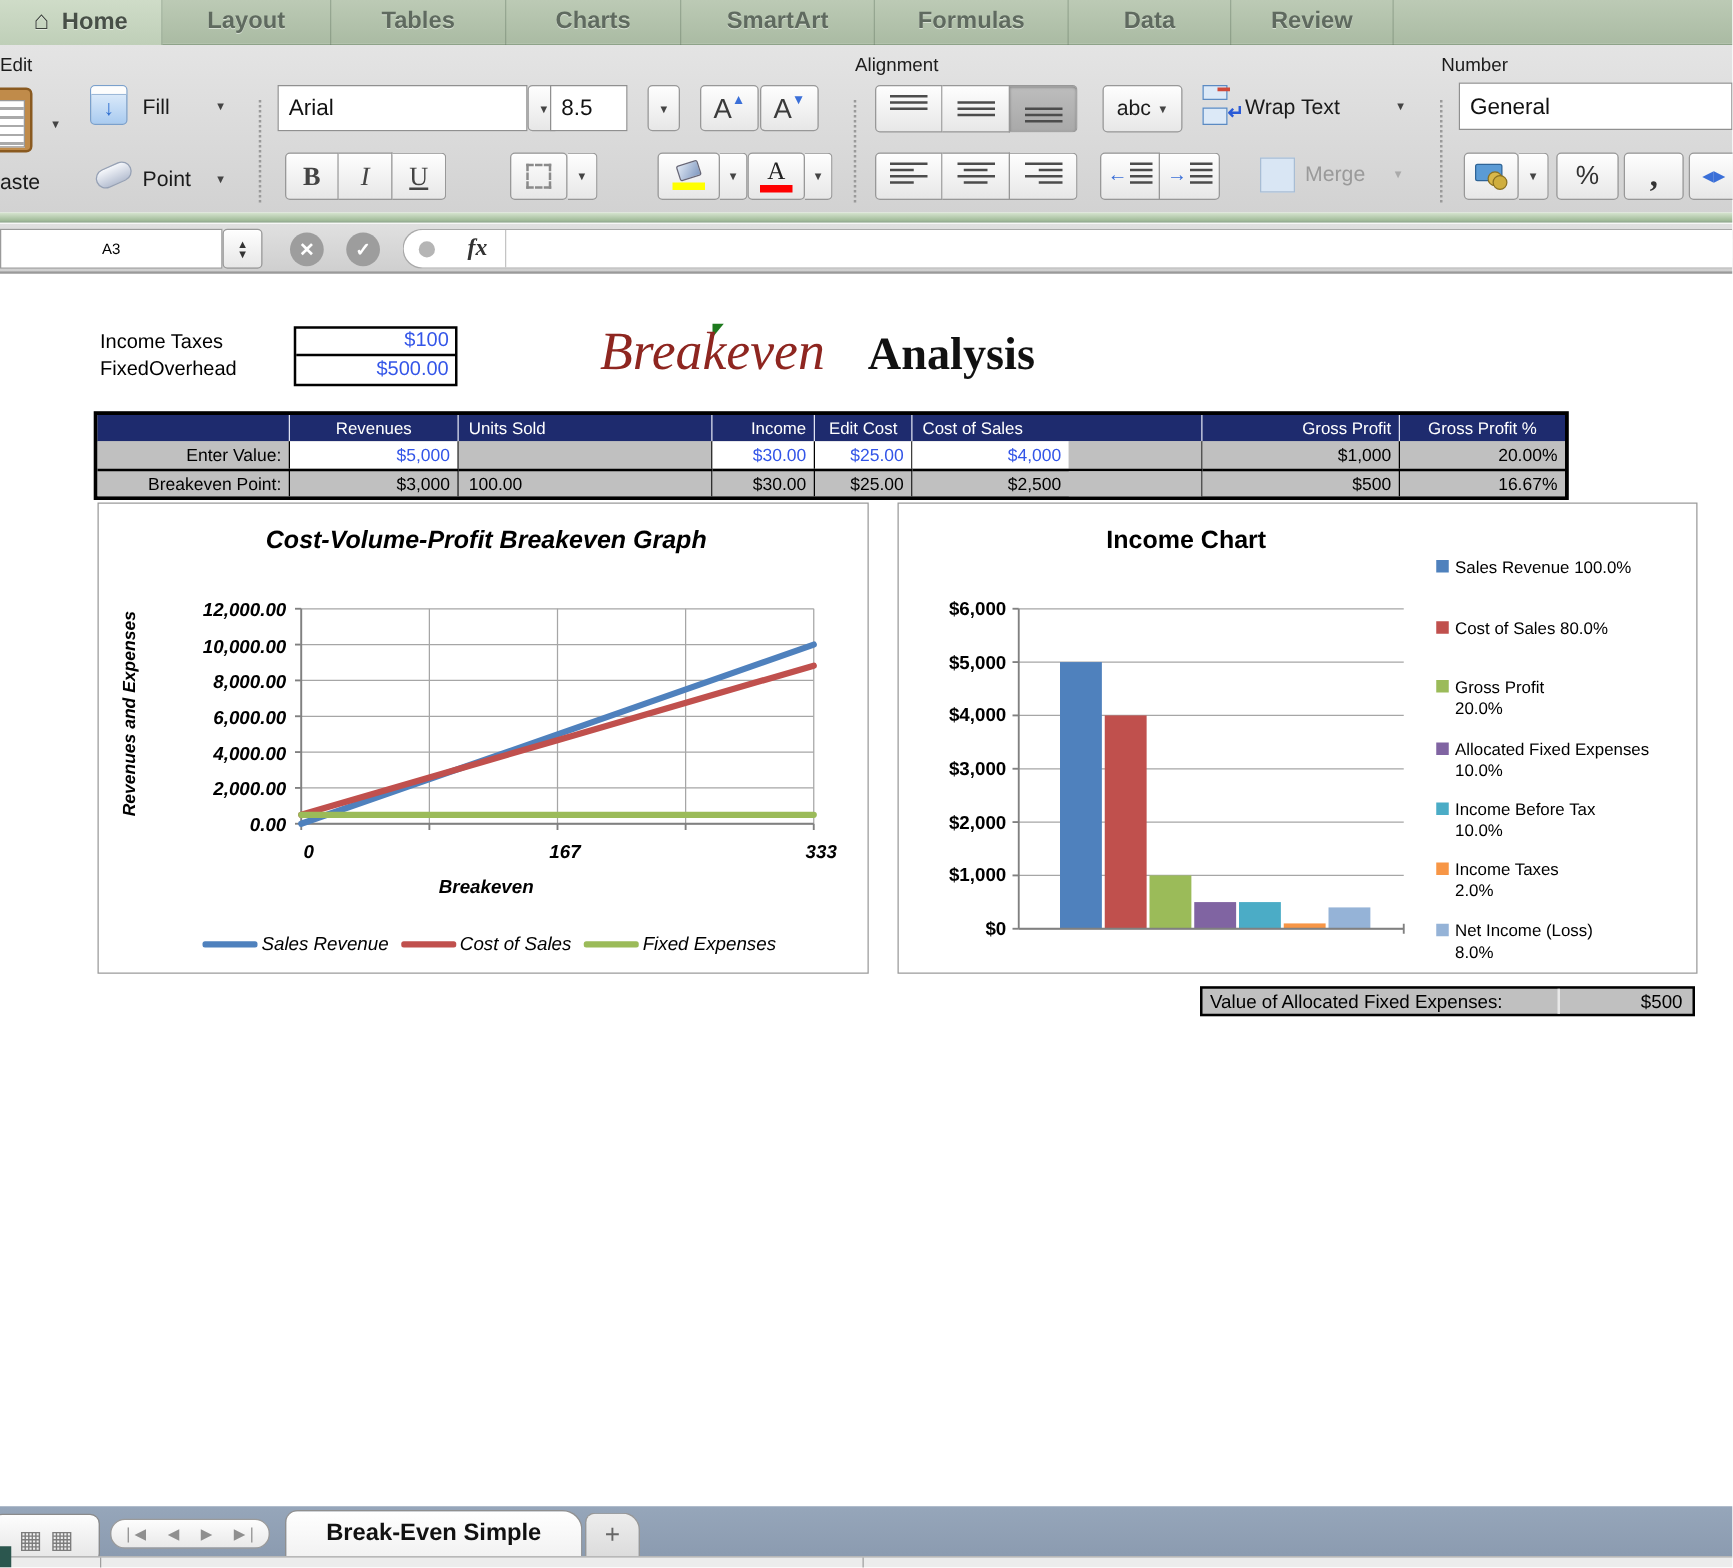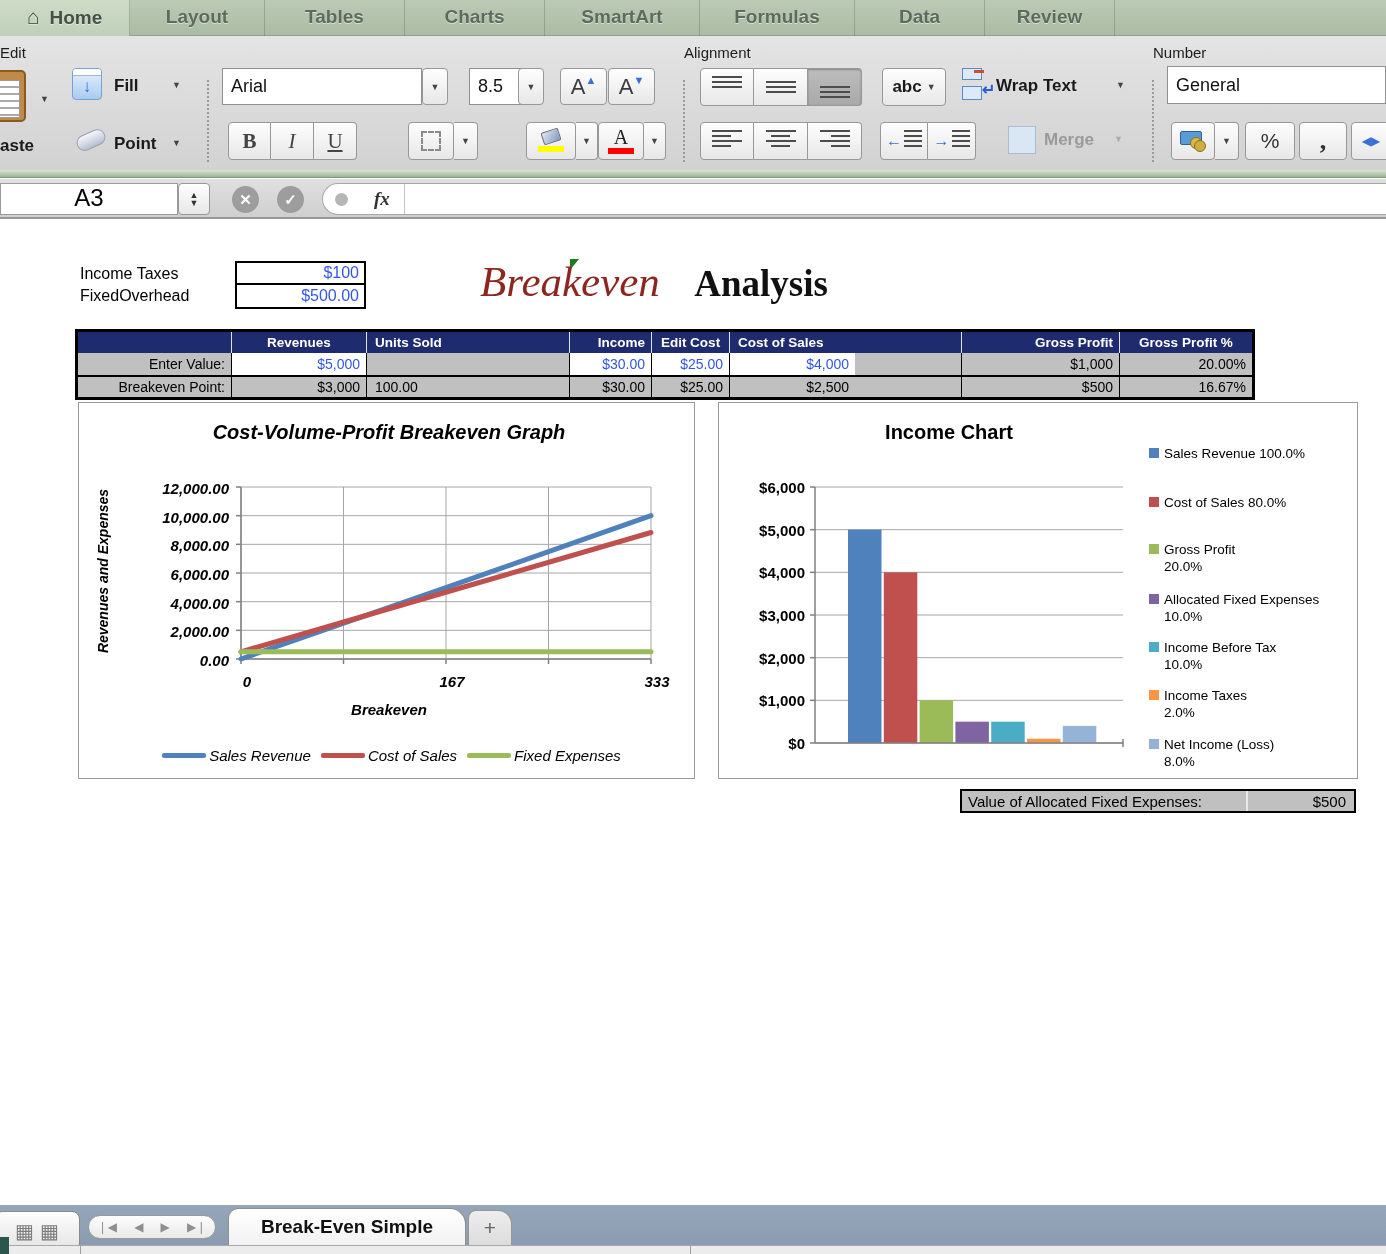--- a/index.html
+++ b/index.html
@@ -19,21 +19,21 @@
   #ribbon { position:absolute; left:0; top:36px; width:1386px; height:134px;
     background:linear-gradient(#e4e4e4,#d2d2d2); }
   #ribbon-greenedge { position:absolute; left:0; top:170px; width:1386px; height:8px;
     background:linear-gradient(#d7e5d0,#9cb794); border-bottom:1px solid #7e997a; }
   .grouplabel { position:absolute; top:8px; width:100%; font-size:15px; color:#1c1c1c; }
   .gsep { position:absolute; top:44px; bottom:8px; width:0; border-left:2px dotted #9a9a9a; }
   .btn { background:linear-gradient(#fefefe,#e7e7e7); border:1px solid #989898; border-radius:4px;
     display:inline-flex; align-items:center; justify-content:center; box-shadow:inset 0 1px 0 #fff; }
   .btn.sel { background:linear-gradient(#bdbdbd,#a9a9a9); box-shadow:inset 0 1px 2px rgba(0,0,0,.3); }
   .drop { font-size:9px; color:#444; }
-  .biglbl { font-size:17px; color:#1a1a1a;font-weight:bold; }
+  .biglbl { font-size:17px; color:#1a1a1a; }
   .stripes { width:30px; height:24px; display:flex; flex-direction:column; }
   .stripes i { display:block; height:2px; background:#4c4c4c; margin:1.4px 0; width:100%; }
   .v-top { justify-content:flex-start; } .v-mid { justify-content:center; } .v-bot { justify-content:flex-end; }
   .h-left { align-items:flex-start; } .h-center { align-items:center; } .h-right { align-items:flex-end; }
   .h-left i:nth-child(even), .h-center i:nth-child(even), .h-right i:nth-child(even) { width:62%; }
   .inputbox { background:#fff; border:1px solid #909090; font-size:18px; color:#111; display:flex; align-items:center; padding-left:8px; }
 
   
   #fbar { position:absolute; left:0; top:179px; width:1386px; height:40px;
     background:linear-gradient(#e0e0e0,#cfcfcf); border-bottom:2px solid #9a9a9a; }
@@ -49,21 +49,21 @@
   .param-row:last-child { border-bottom:none; }
 
   #big-title { position:absolute; left:480px; top:36px; white-space:nowrap; }
   #big-title .w1 { font-family:"Liberation Serif", serif; font-style:italic; font-size:43px; color:#8e2620; }
   #big-title .w2 { font-family:"Liberation Serif", serif; font-weight:bold; font-size:37px; color:#111; margin-left:30px; }
   #flag { position:absolute; left:570px; top:38px; width:0; height:0; border-left:9px solid #1e7a1e; border-bottom:11px solid transparent; }
 
   
   #dtable { position:absolute; left:75px; top:108px; width:1180px; border:3px solid #000; background:#c0c0c0; }
   .trow { display:grid; grid-template-columns:154px 135px 203px 82px 78px 232px 158px 132px; }
-  .trow.hdr { background:#1e2b6e; color:#fff; font-weight:bold; font-size:13.5px; height:21px; }
+  .trow.hdr { background:#1e2b6e; color:#fff; font-weight:normal; font-size:13.5px; height:21px; }
   .trow.hdr > div { border-right:1px solid #dfe3f2; display:flex; align-items:center; }
   .trow.hdr > div:last-child { border-right:none; }
   .trow.body { height:22px; font-size:14px; }
   .trow.body > div { border-right:1px solid #000; border-top:2px solid #000; display:flex; align-items:center; background:#c0c0c0; color:#000; }
   .trow.body > div:last-child { border-right:none; }
   .cell-r { justify-content:flex-end; padding-right:6px; }
   .cell-l { justify-content:flex-start; padding-left:8px; }
   .cell-c { justify-content:center; }
   .inputcell { background:#fff !important; color:#3355e8 !important; }
   .cos-split { padding:0 !important; }
@@ -150,21 +150,21 @@
     </div>
     <div class="gsep" style="left:207px"></div>
 
     <div style="position:absolute;left:208px;top:0;width:474px;height:100%">
       <div class="inputbox" style="position:absolute;left:14px;top:32px;width:200px;height:37px">
           <span>Arial</span>
         </div>
       <div class="btn" style="position:absolute;left:214px;top:32px;width:26px;height:37px">
           <span class="drop">▼</span>
         </div>
-      <div class="inputbox" style="position:absolute;left:261px;top:32px;width:62px;height:37px">
+      <div class="inputbox" style="position:absolute;left:232px;top:32px;width:62px;height:37px">
           <span>8.5</span>
         </div>
       <div class="btn" style="position:absolute;left:310px;top:32px;width:26px;height:37px">
           <span class="drop">▼</span>
         </div>
       <div class="btn" style="position:absolute;left:352px;top:32px;width:47px;height:37px;font-size:22px;color:#3b3b3b">A<span style="font-size:11px;color:#3a6fd8;margin-top:-14px">▲</span></div>
       <div class="btn" style="position:absolute;left:400px;top:32px;width:47px;height:37px;font-size:22px;color:#3b3b3b">A<span style="font-size:11px;color:#3a6fd8;margin-top:-14px">▼</span></div>
 
       <div class="btn" style="position:absolute;left:20px;top:86px;width:43px;height:38px;border-radius:4px 0 0 4px;font-family:'Liberation Serif',serif;font-weight:bold;font-size:21px;color:#444">B</div>
       <div class="btn" style="position:absolute;left:63px;top:86px;width:43px;height:38px;border-radius:0;border-left:none;font-family:'Liberation Serif',serif;font-style:italic;font-size:21px;color:#444">I</div>
@@ -292,21 +292,21 @@
           <span class="drop">▼</span>
         </div>
       <div class="btn" style="position:absolute;left:92px;top:86px;width:50px;height:38px;font-size:21px;color:#333">%</div>
       <div class="btn" style="position:absolute;left:146px;top:86px;width:48px;height:38px;font-family:'Liberation Serif',serif;font-weight:bold;font-size:26px;color:#333">,</div>
       <div class="btn" style="position:absolute;left:198px;top:86px;width:40px;height:38px;color:#3a6fd8;font-size:12px">◀▶</div>
     </div>
   </div>
   <div id="ribbon-greenedge"></div>
 
   <div id="fbar">
-    <div style="position:absolute;left:0;top:4px;width:178px;height:32px;background:#fff;border:1px solid #9a9a9a;display:flex;justify-content:center;font-size:24px">
+    <div style="position:absolute;left:0;top:4px;width:178px;height:32px;background:#fff;border:1px solid #9a9a9a;display:flex;align-items:center;justify-content:center;font-size:12px">
         <span>A3</span>
       </div>
     <div class="btn" style="position:absolute;left:178px;top:4px;width:32px;height:32px;flex-direction:column;line-height:8px;font-size:9px;color:#333">
         <span>▲</span>
         <span>▼</span>
       </div>
     <div class="circlebtn" style="position:absolute;left:232px;top:7px">✕</div>
     <div class="circlebtn" style="position:absolute;left:277px;top:7px">✓</div>
     <div style="position:absolute;left:322px;top:4px;right:0;height:32px;background:#fff;border:1px solid #a8a8a8;border-right:none;border-radius:16px 0 0 16px;display:flex;align-items:center">
       <span style="width:13px;height:13px;border-radius:50%;background:#b5b5b5;margin-left:12px"></span>

